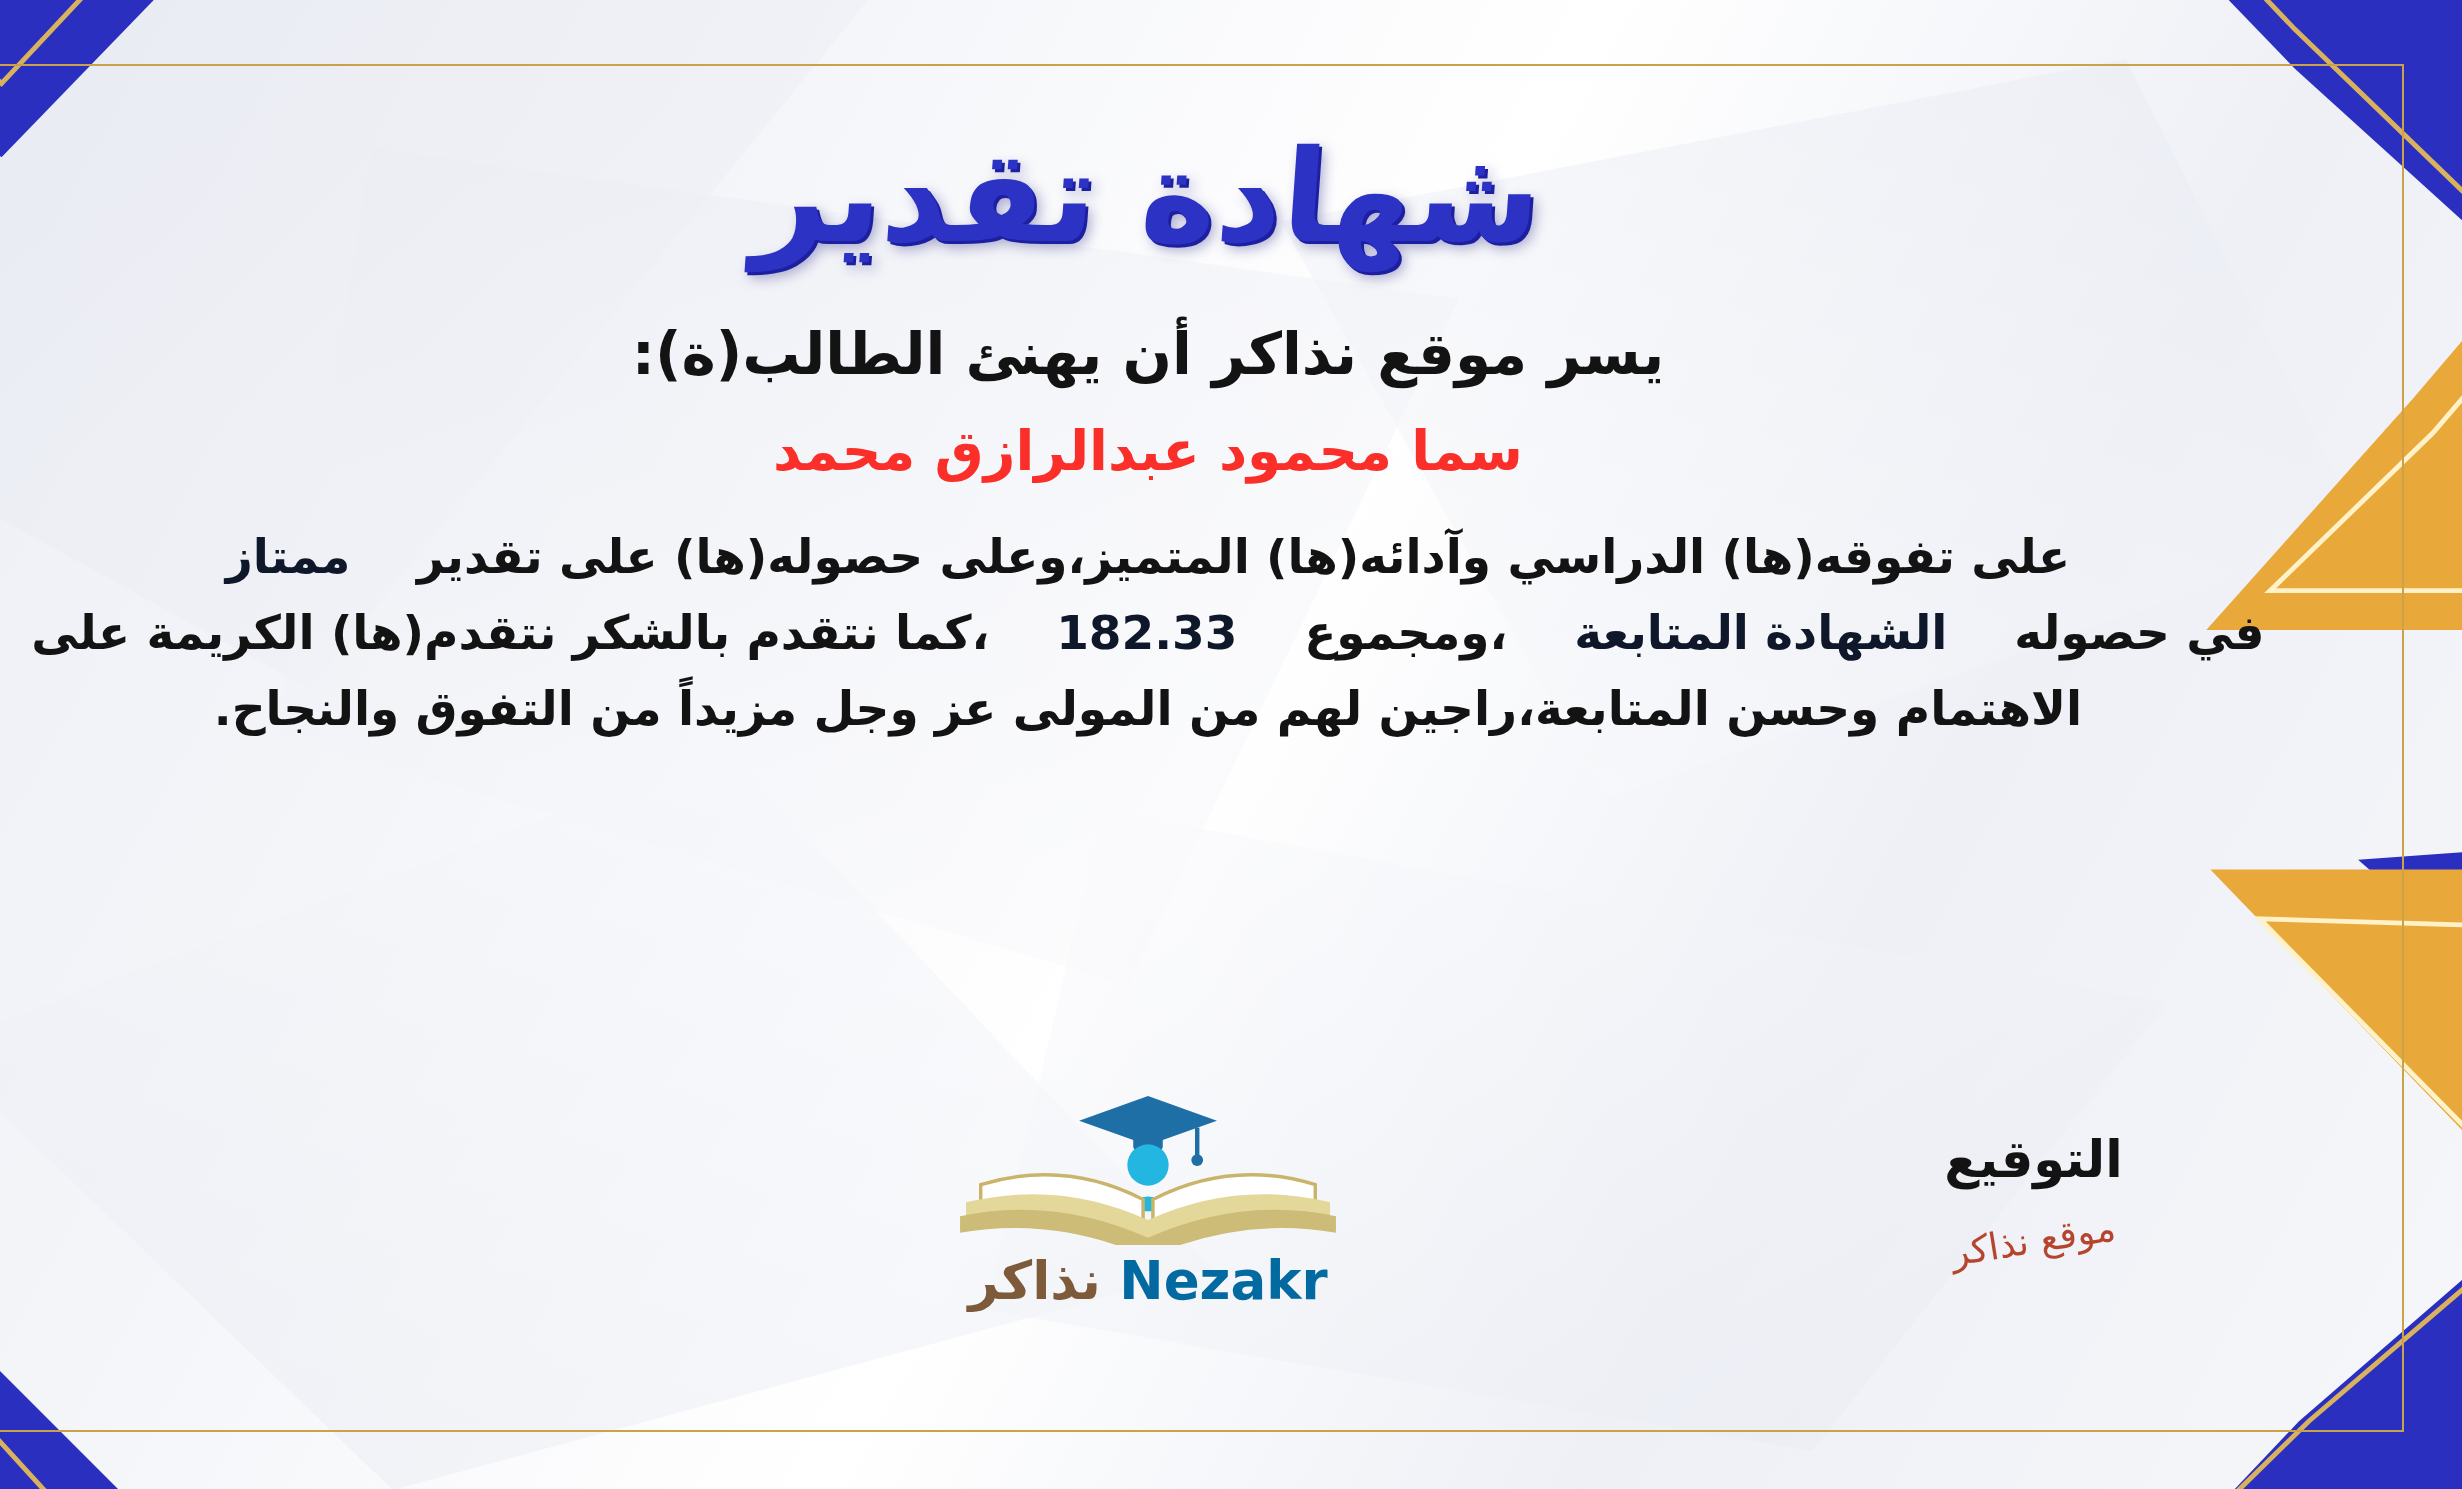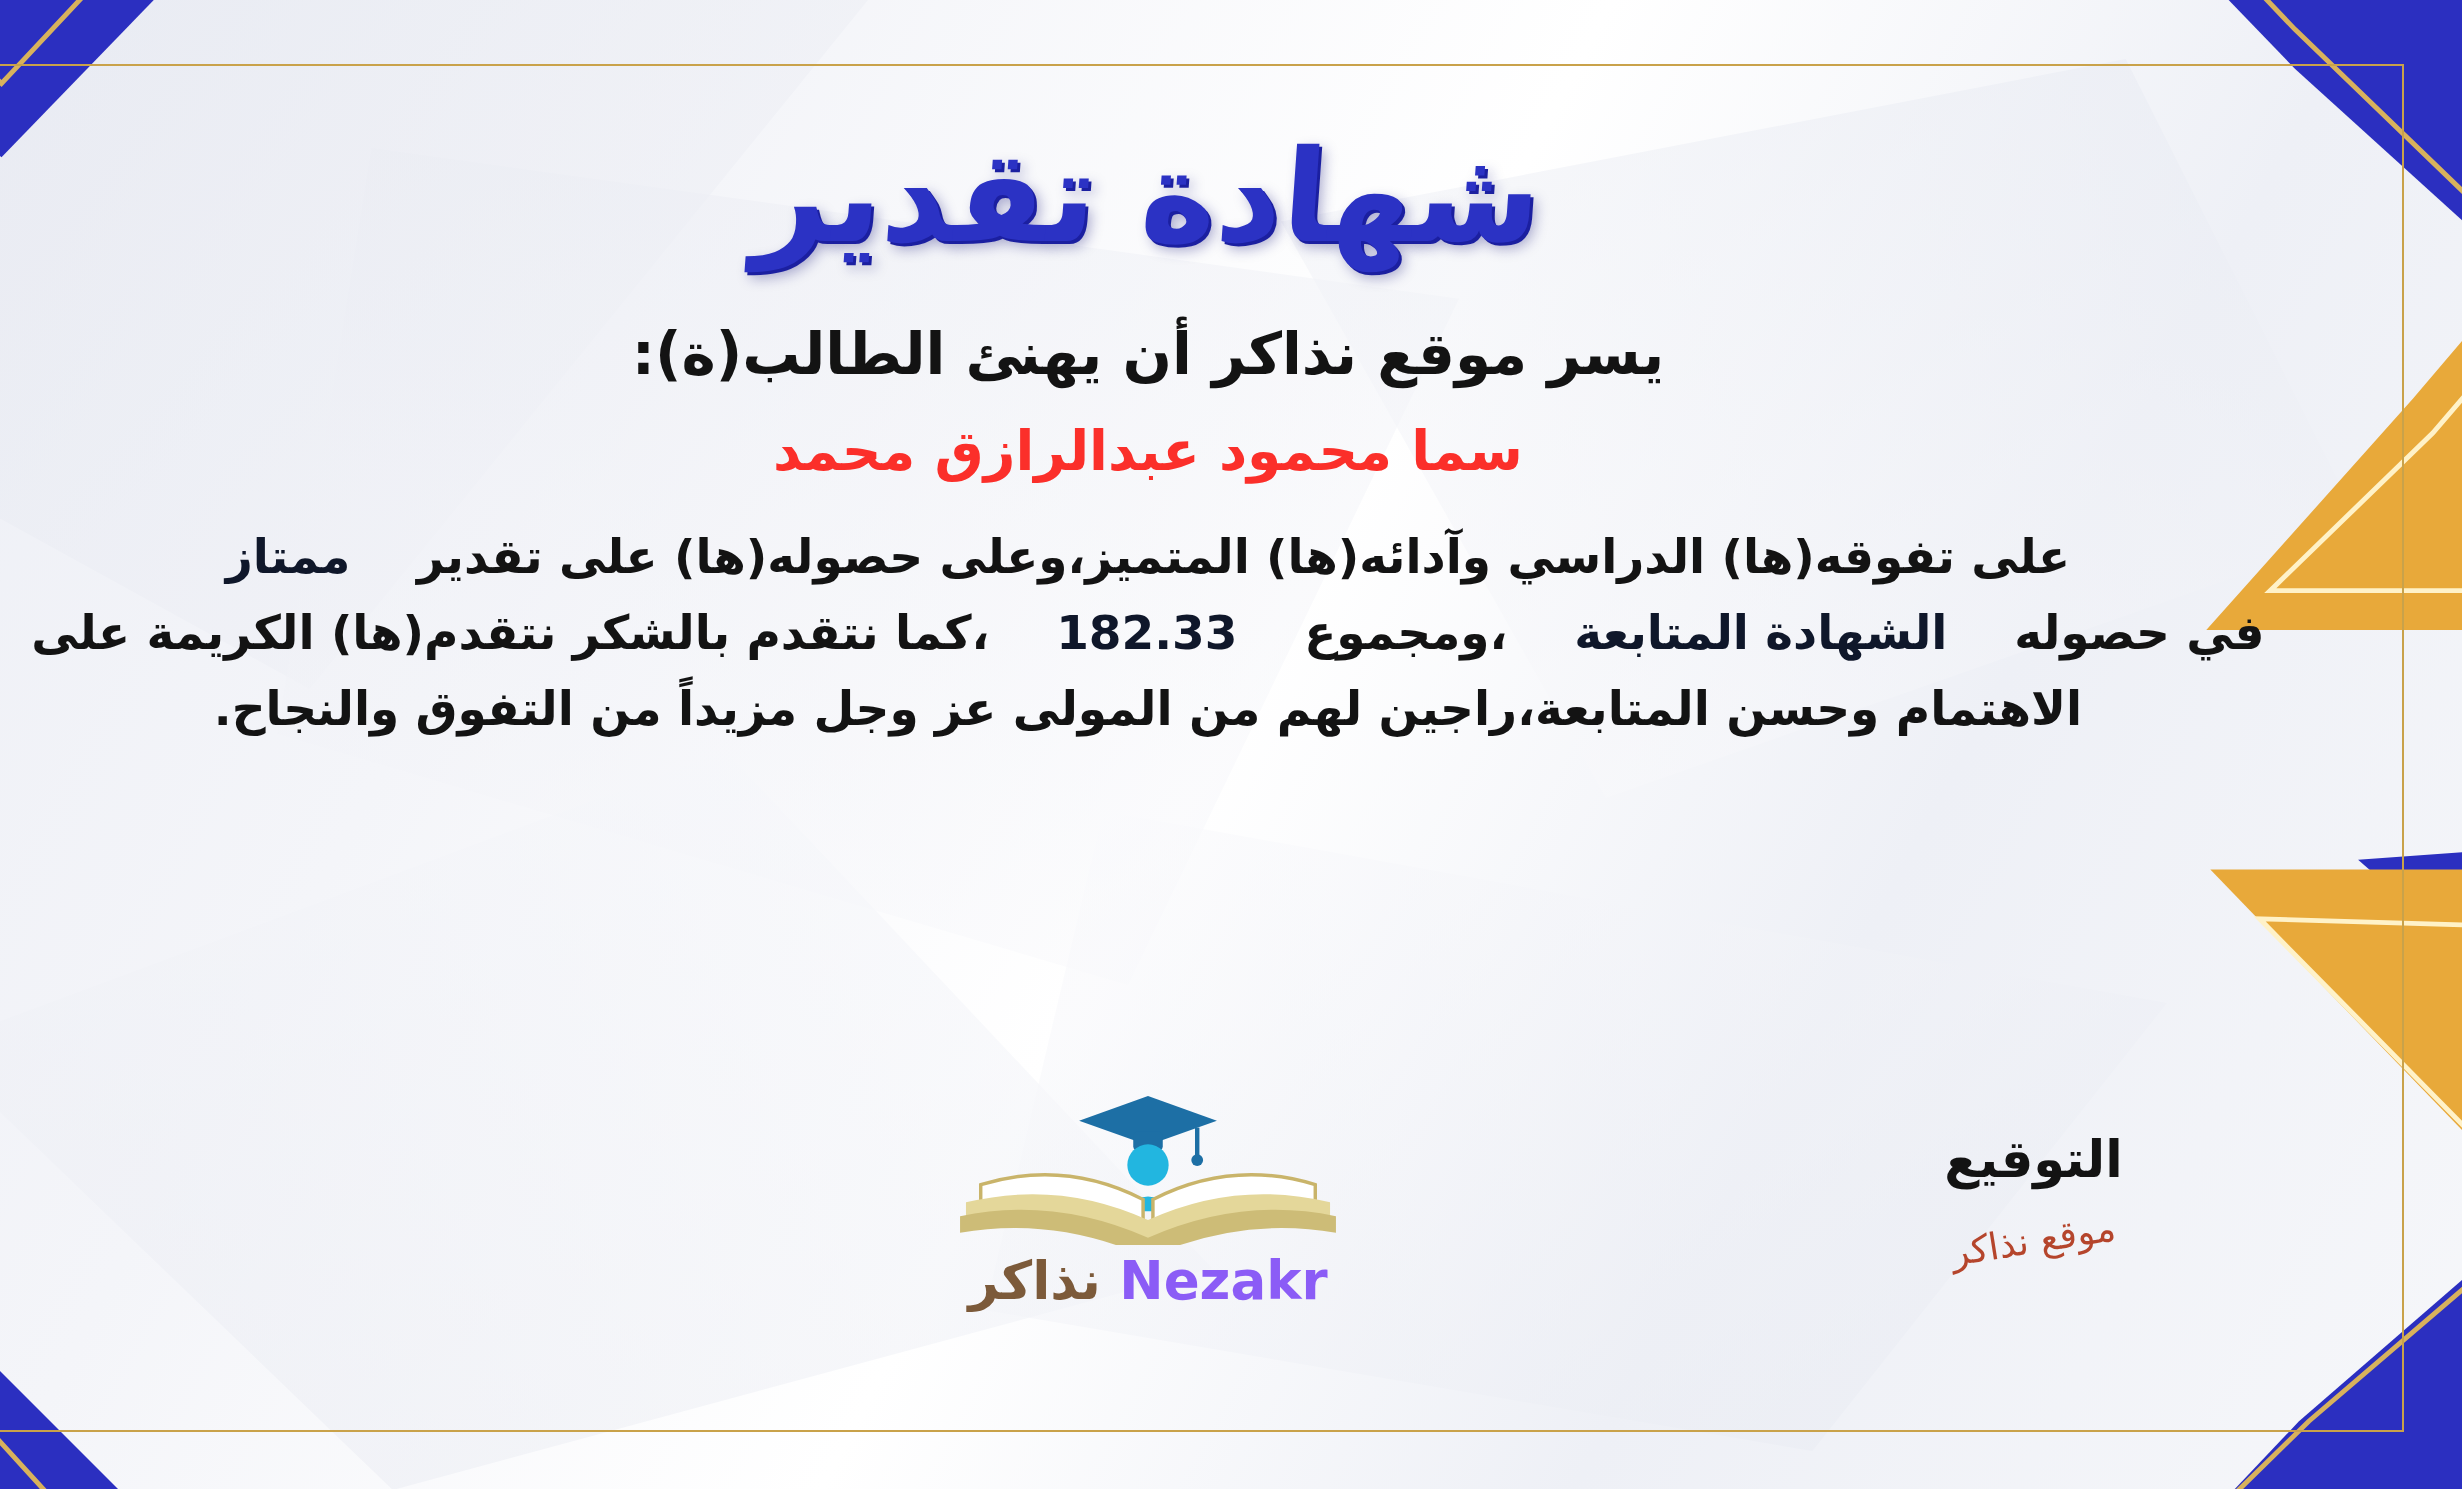--- a/index.html
+++ b/index.html
@@ -181,21 +181,21 @@
     text-align: center;
   }
   .logo-mark { width: 100%; height: 163px; }
   .logo-text {
     margin-top: 3px;
     font-size: 53px;
     font-weight: bold;
     color: #7c5a3a;
     letter-spacing: 0px;
   }
-  .logo-text .latin { color: #8b5cf6; }
+  .logo-text .latin { color: #0369a1; }
 </style>
 </head>
 <body>
 
 <div class="certificate">
 
   <div class="bg-base"></div>
   <div class="poly p1"></div>
   <div class="poly p2"></div>
   <div class="poly p3"></div>

